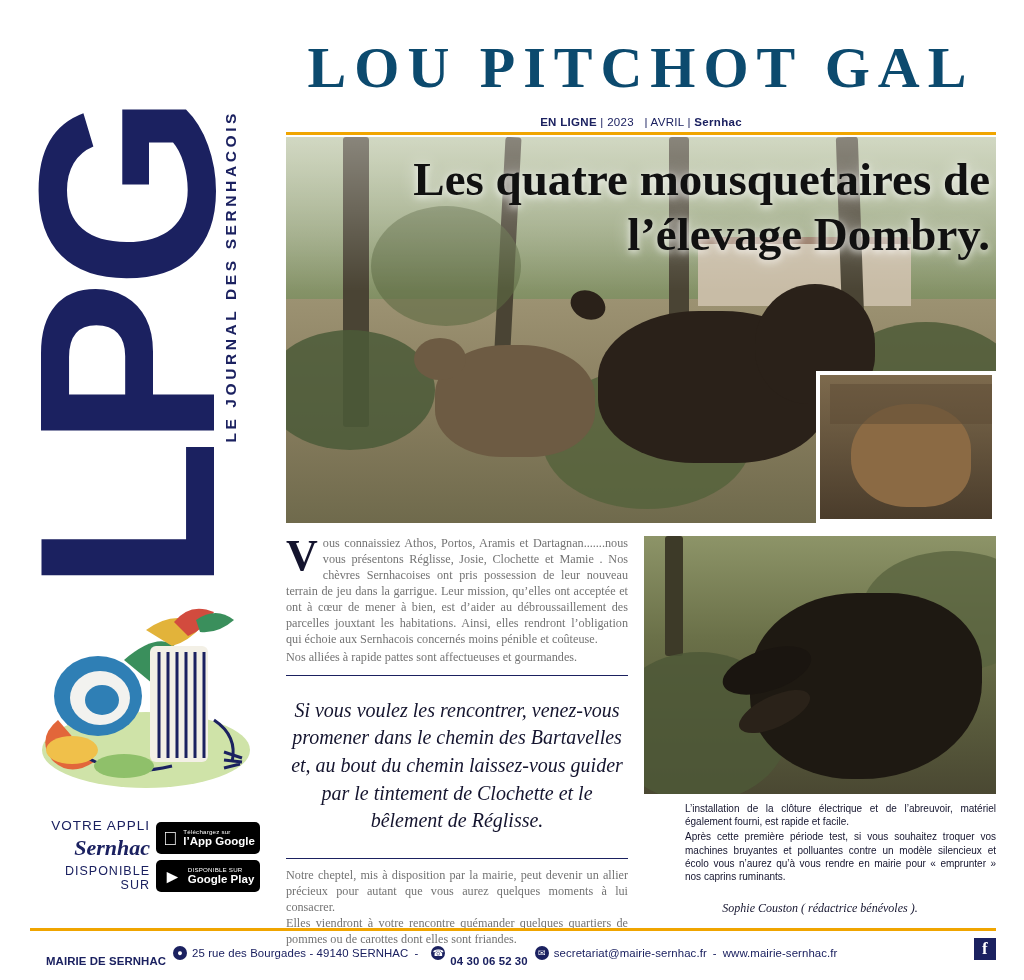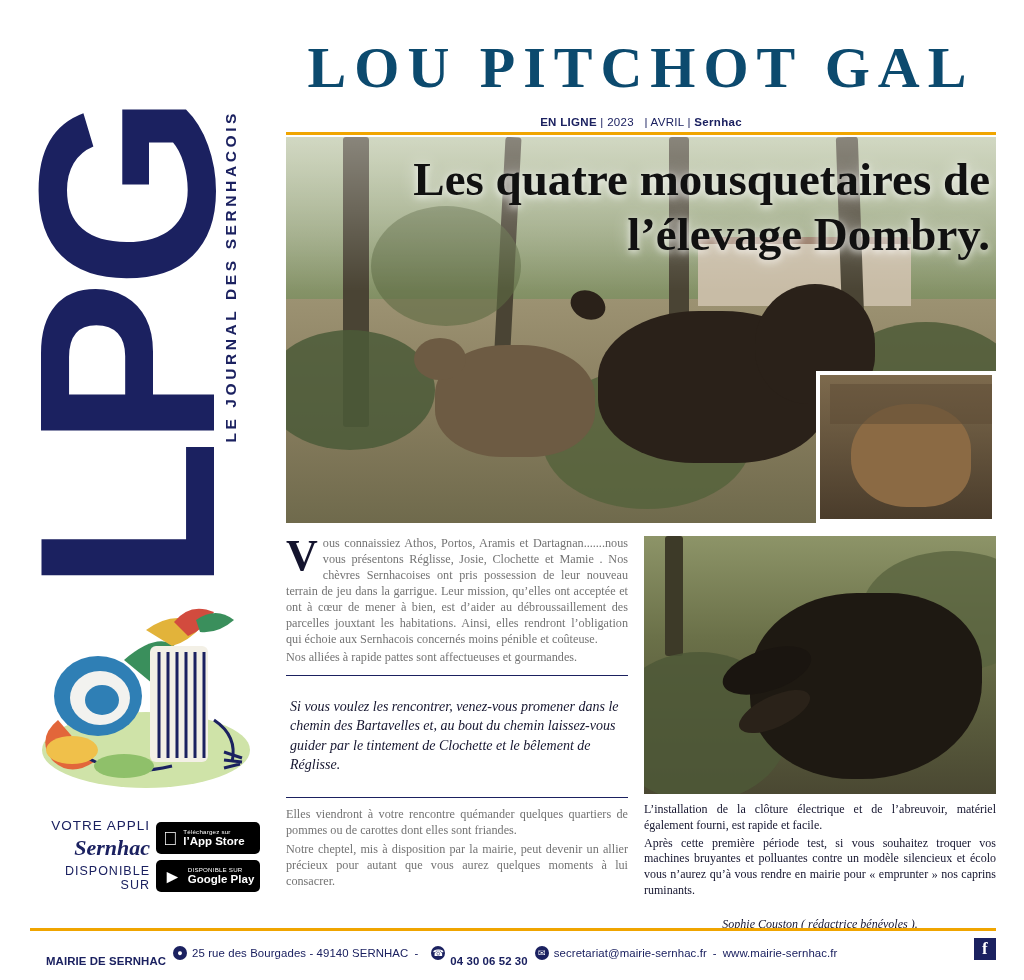--- a/index.html
+++ b/index.html
@@ -264,23 +264,23 @@
     font-family: "Liberation Serif", serif;
     font-size: 44px;
     line-height: .82;
     font-weight: bold;
     padding: 2px 5px 0 0;
     color: #14142e;
   }
   .pullquote {
     font-family: "Liberation Serif", serif;
     font-style: italic;
-    font-size: 14px;
+    font-size: 20px;
     line-height: 1.38;
-    text-align: left;
+    text-align: center;
     color: #14142e;
     padding: 12px 4px 14px;
   }
   .sep { margin: 9px 0; }
 
   
   .col-right {
     position: absolute;
     left: 644px;
     top: 536px;
@@ -306,26 +306,27 @@
   }
   .photo2 .p2-ear {
     position: absolute;
     left: 22%; top: 44%;
     width: 26%; height: 16%;
     background: #1a1510;
     border-radius: 50% 50% 50% 50%;
     transform: rotate(-18deg);
   }
   .caption {
-    font-family: Liberation Serif, serif;
-    font-size: 12px;
+    font-family: Liberation Sans, sans-serif;
+    font-size: 10px;
     line-height: 1.32;
     color: #14142e;
     text-align: justify;
     margin-top: 8px;
+    margin-left: 41px;
   }
   .byline {
     font-family: Liberation Serif, serif;
     font-style: italic;
     font-size: 12px;
     text-align: center;
     margin-top: 18px;
     color: #14142e;
   }
 
@@ -416,21 +417,21 @@
     <div class="app-block">
       <div class="app-text">
         <div class="l1">VOTRE APPLI</div>
         <div class="l2">Sernhac</div>
         <div class="l3">DISPONIBLE SUR</div>
       </div>
       <div class="store-badge" id="badge-apple">
         <span class="glyph"></span>
         <span class="txt">
           <span class="small">Téléchargez sur</span>
-          <span class="big">l’App Store</span>
+          <span class="big">l’App Google</span>
         </span>
       </div>
       <div class="store-badge" id="badge-google">
         <span class="glyph">►</span>
         <span class="txt">
           <span class="small">DISPONIBLE SUR</span>
           <span class="big">Google Play</span>
         </span>
       </div>
     </div>
@@ -477,22 +478,22 @@
     <div style="position:absolute;inset:0;background:linear-gradient(180deg,rgba(255,255,255,.35) 0%,rgba(255,255,255,0) 40%);"></div>
   </div>
   <div class="headline">Les quatre mousquetaires de l’élevage Dombry.</div>
 
   <div class="col-left">
     <div class="body-text dropcap">Vous connaissiez Athos, Portos, Aramis et Dartagnan.......nous vous présentons Réglisse, Josie, Clochette et Mamie . Nos chèvres Sernhacoises ont pris possession de leur nouveau terrain de jeu dans la garrigue. Leur mission, qu’elles ont acceptée et ont à cœur de mener à bien, est d’aider au débroussaillement des parcelles jouxtant les habitations. Ainsi, elles rendront l’obligation qui échoie aux Sernhacois concernés moins pénible et coûteuse.</div>
     <div class="body-text" style="margin-top:2px;">Nos alliées à rapide pattes sont affectueuses et gourmandes.</div>
     <div class="rule-thin sep"></div>
     <div class="pullquote">Si vous voulez les rencontrer, venez-vous promener dans le chemin des Bartavelles et, au bout du chemin laissez-vous guider par le tintement de Clochette et le bêlement de Réglisse.</div>
     <div class="rule-thin sep"></div>
+    <div class="body-text" style="margin-top:3px;">Notre cheptel, mis à disposition par la mairie, peut devenir un allier précieux pour autant que vous aurez quelques moments à lui consacrer.</div>
     <div class="body-text">Elles viendront à votre rencontre quémander quelques quartiers de pommes ou de carottes dont elles sont friandes.</div>
-    <div class="body-text" style="margin-top:3px;">Notre cheptel, mis à disposition par la mairie, peut devenir un allier précieux pour autant que vous aurez quelques moments à lui consacrer.</div>
   </div>
 
   <div class="col-right">
     <div class="photo2">
       <div class="p2-bg"></div>
       <div class="tree" style="left:6%; top:0; width:18px; height:120px; background:#3d3a28;"></div>
       <div class="bush" style="left:-10%; top:45%; width:180px; height:150px; background:#4e5837;"></div>
       <div class="bush" style="left:62%; top:6%; width:180px; height:120px; background:#5a6440; opacity:.8;"></div>
       <div class="p2-goat"></div>
       <div class="p2-ear"></div>

